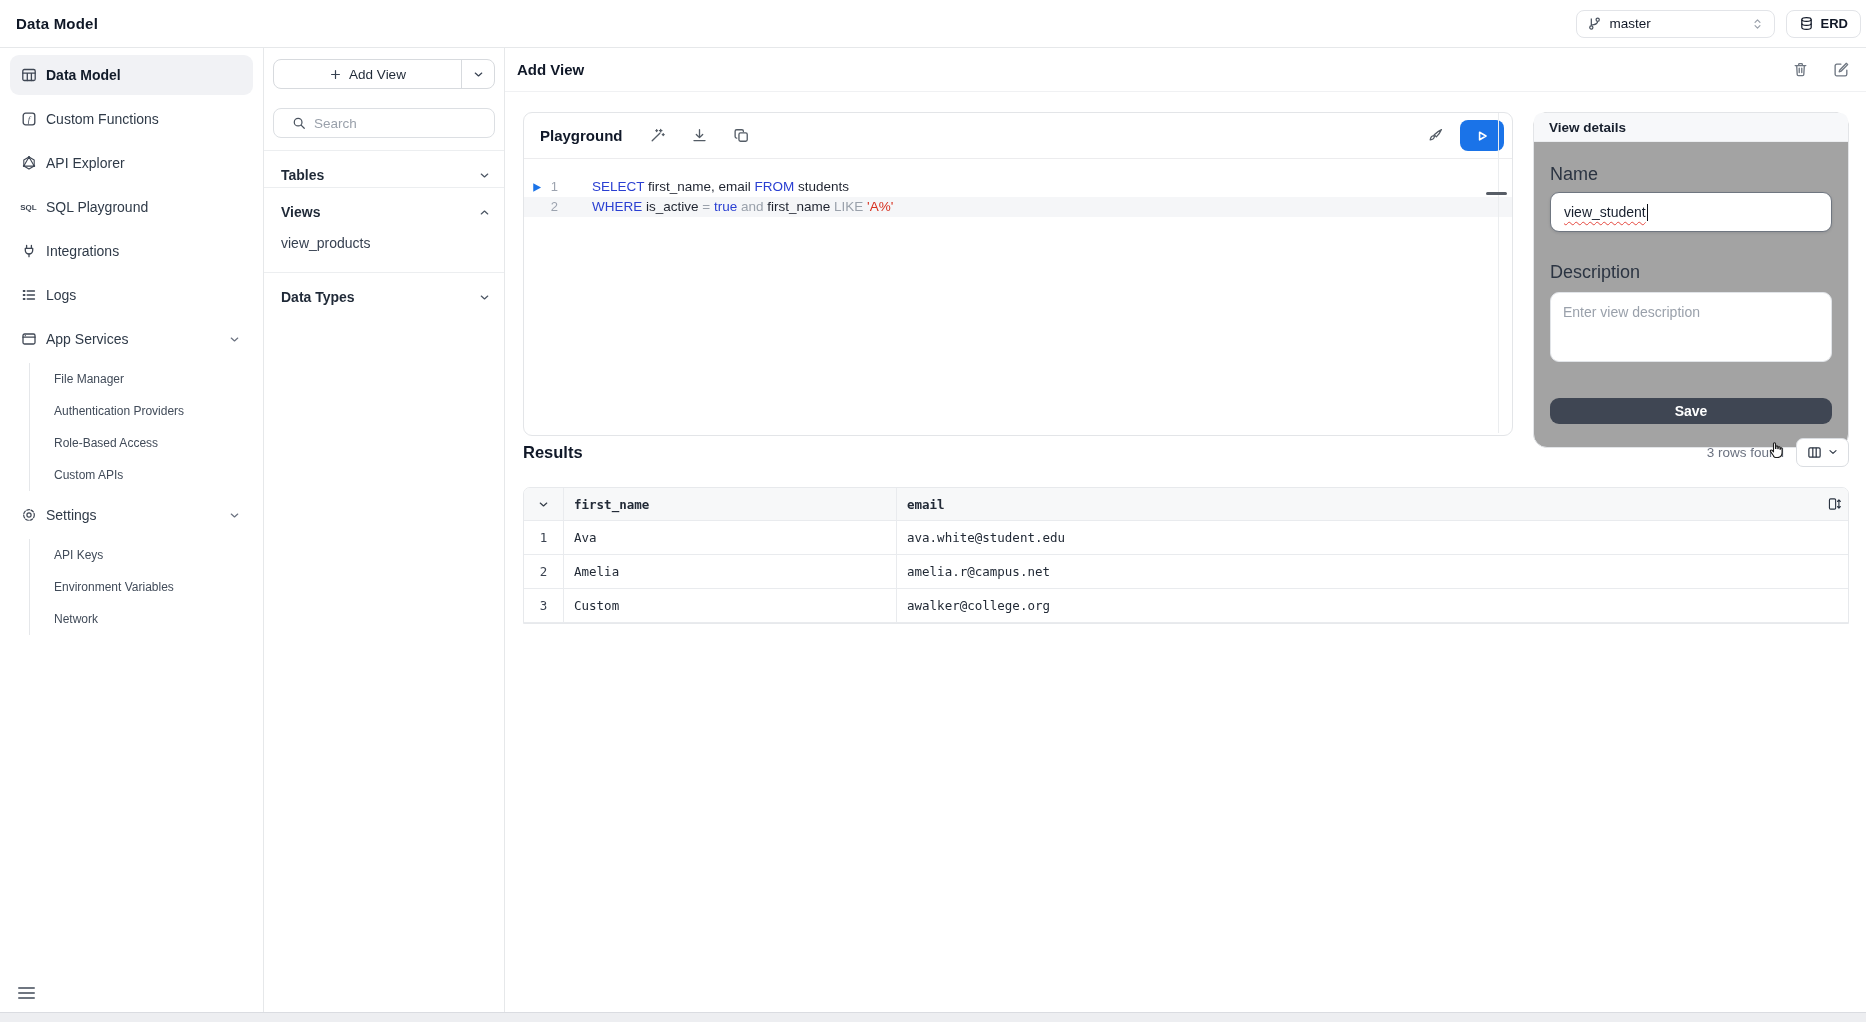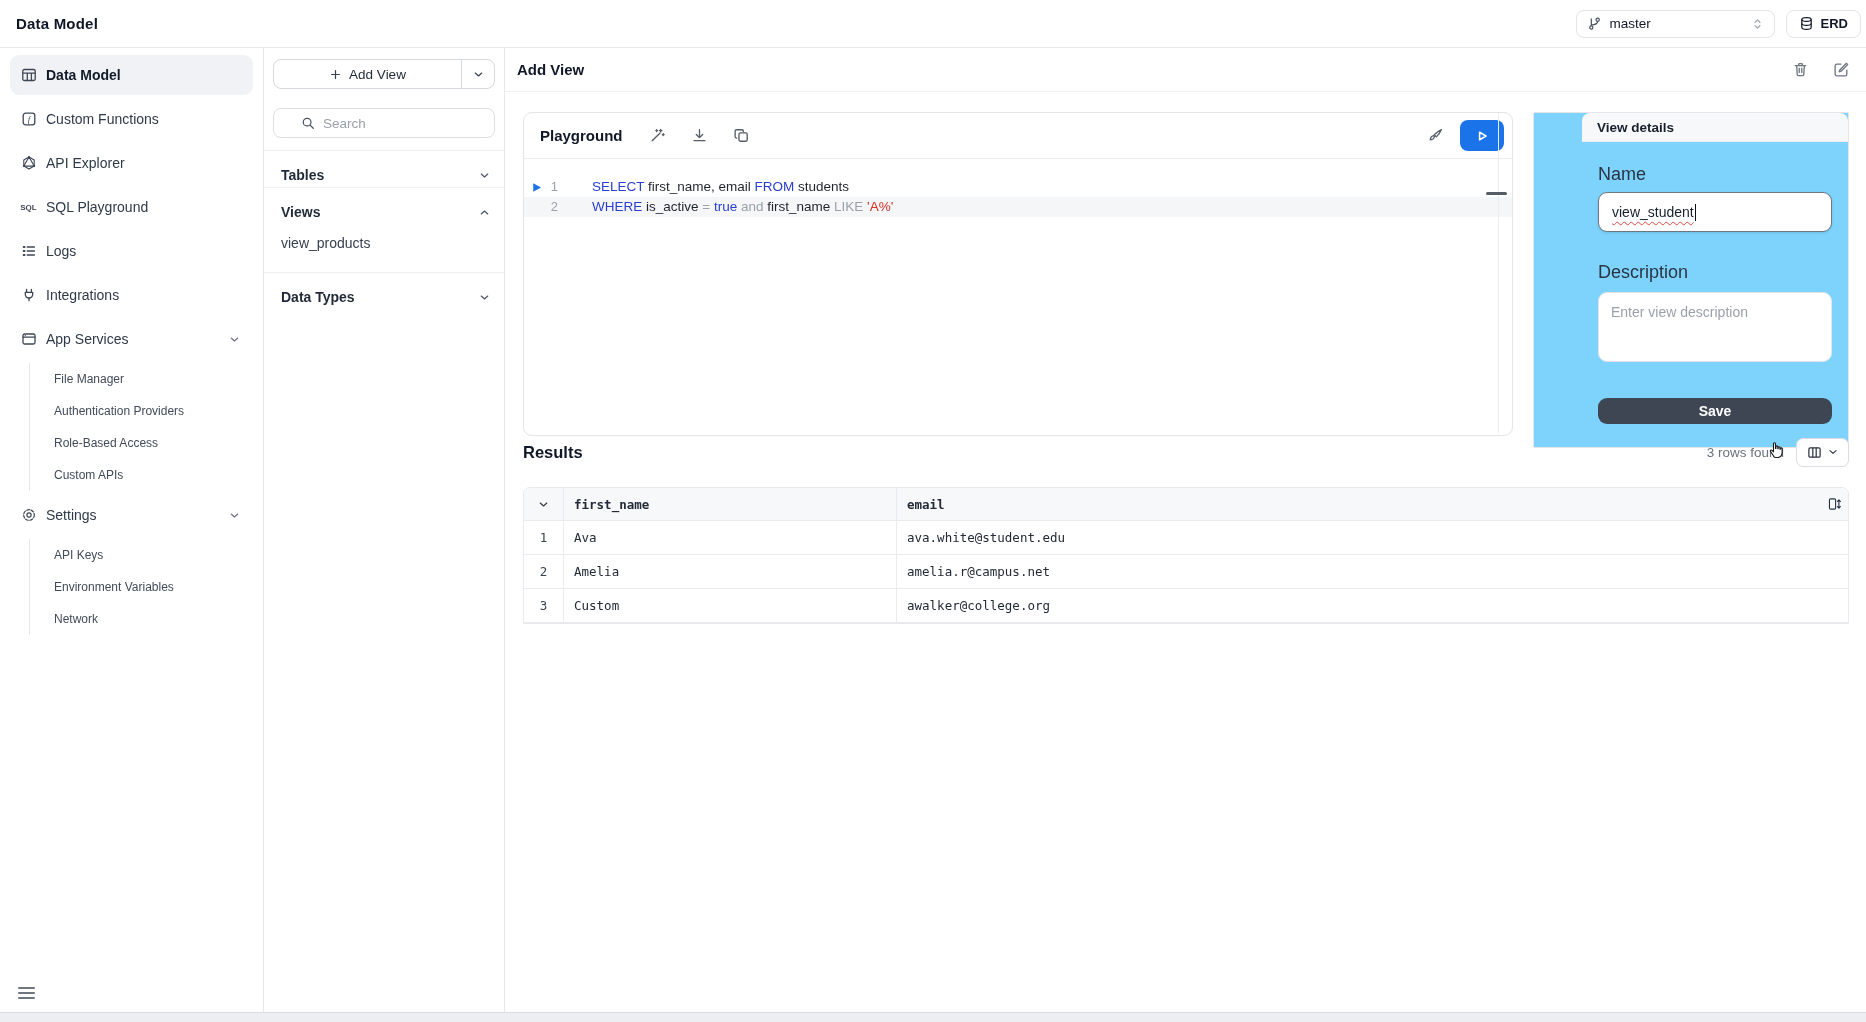--- a/index.html
+++ b/index.html
@@ -38,21 +38,21 @@
 
   
   .panel2 { position:absolute; left:264px; top:48px; width:241px; height:964px; background:#fff;
             border-right:1px solid #e6e8ea; }
   .addview-btn { display:flex; height:30px; margin:11px 9px 0 9px; border:1px solid #d7dade; border-radius:8px;
                  background:#fff; overflow:hidden; cursor:pointer; }
   .addview-main { flex:1; display:flex; align-items:center; justify-content:center; gap:7px;
                   font-size:13.5px; font-weight:500; color:#1f2937; }
   .addview-caret { width:33px; border-left:1px solid #d7dade; display:flex; align-items:center; justify-content:center; color:#374151; }
   .search-box { display:flex; align-items:center; height:30px; margin:19px 9px 0 9px; border:1px solid #dcdfe3;
-                border-radius:8px; padding:0 27px; gap:8px; color:#8b939e; }
+                border-radius:8px; padding:0 18px; gap:8px; color:#8b939e; }
   .search-box input { border:none; outline:none; flex:1; font-size:13.5px; color:#374151; background:transparent;
                       font-family:inherit; }
   .search-box input::placeholder { color:#9aa1ab; }
   .sections { margin-top:12px; }
   .section-head { display:flex; align-items:center; height:37px; border-top:1px solid #eceef0;
                   padding:12px 13px 0 17px; cursor:pointer; }
   .section-label { font-size:14px; font-weight:600; color:#1f2937; }
   .section-chev { margin-left:auto; color:#4b5563; display:flex; }
   .section-item { height:38px; display:flex; align-items:center; padding-left:17px; font-size:14px; color:#374151; cursor:pointer; }
   .section-spacer { height:10px; }
@@ -84,21 +84,21 @@
   .code-text { white-space:pre; color:#1f2430; }
   .tok-keyword { color:#2a3fd2; }
   .tok-plain { color:#1f2430; }
   .tok-operator { color:#9aa1ab; }
   .tok-string { color:#d7301f; }
   .scroll-track { position:absolute; right:13px; top:0; bottom:2px; width:1px; background:#ebedef; }
   .scroll-dash { position:absolute; right:5px; top:79px; width:21px; height:3px; background:#575d66; border-radius:2px; cursor:pointer; }
 
   
   .details-panel { position:absolute; left:1028px; top:64px; width:316px; height:336px; border:1px solid #e3e5e8;
-                   border-radius:2px; background:#7dd3fc;padding-left:48px; }
+                   border-radius:14px; background:#a3a3a3; }
   .details-head { height:29px; background:#f7f8fa; border-bottom:1px solid #ebedf0; border-radius:8px 8px 0 0;
                   display:flex; align-items:center; padding-left:15px; font-size:13.5px; font-weight:700; color:#18202e; }
   .details-body { padding:22px 16px 0 16px; }
   .field-label { font-size:18px; color:#2b3442; display:block; }
   .name-input { margin-top:7px; height:40px; border:1.6px solid #6f7680; border-radius:9px;
                 box-shadow:0 1px 3px rgba(16,24,40,.12); display:flex; align-items:center; padding:0 13px;
                 cursor:text; background:#fff; }
   .name-input .val { font-size:14px; color:#18202e;
         text-decoration:underline; text-decoration-style:wavy; text-decoration-color:#e5483f;
         text-decoration-thickness:1px; text-underline-offset:4px; }
@@ -210,35 +210,35 @@
           <span class="side-icon icon">
             <svg width="17" height="16" viewBox="0 0 17 16">
               <text x="8.5" y="11.2" text-anchor="middle" font-size="8" font-weight="700" font-family="'Liberation Sans',sans-serif" fill="currentColor">SQL</text>
             </svg>
           </span>
           <span class="side-label">SQL Playground</span>
         </div>
         <div class="side-item">
           <span class="side-icon icon">
             <svg width="16" height="16" viewBox="0 0 16 16" fill="none" stroke="currentColor" stroke-width="1.3" stroke-linecap="round" stroke-linejoin="round">
-              <path d="M6.2 4h7.3M6.2 8h7.3M6.2 12h7.3"></path>
-              <path d="M2.6 4h1M2.6 8h1M2.6 12h1" stroke-width="1.8"></path>
-            </svg>
-          </span>
-          <span class="side-label">Logs</span>
-        </div>
-        <div class="side-item">
-          <span class="side-icon icon">
-            <svg width="16" height="16" viewBox="0 0 16 16" fill="none" stroke="currentColor" stroke-width="1.3" stroke-linecap="round" stroke-linejoin="round">
               <path d="M5.6 2.3v3M10.4 2.3v3"></path>
               <path d="M4.3 5.3h7.4v2a3.7 3.7 0 0 1-7.4 0z"></path>
               <path d="M8 11v2.7"></path>
             </svg>
           </span>
           <span class="side-label">Integrations</span>
+        </div>
+        <div class="side-item">
+          <span class="side-icon icon">
+            <svg width="16" height="16" viewBox="0 0 16 16" fill="none" stroke="currentColor" stroke-width="1.3" stroke-linecap="round" stroke-linejoin="round">
+              <path d="M6.2 4h7.3M6.2 8h7.3M6.2 12h7.3"></path>
+              <path d="M2.6 4h1M2.6 8h1M2.6 12h1" stroke-width="1.8"></path>
+            </svg>
+          </span>
+          <span class="side-label">Logs</span>
         </div>
         <div class="side-item">
           <span class="side-icon icon">
             <svg width="16" height="16" viewBox="0 0 16 16" fill="none" stroke="currentColor" stroke-width="1.3" stroke-linecap="round" stroke-linejoin="round">
               <rect x="2" y="3" width="12" height="10" rx="1.5"></rect>
               <path d="M2 6.2h12M4.3 4.6h.01"></path>
             </svg>
           </span>
           <span class="side-label">App Services</span>
           <span class="side-chev">

